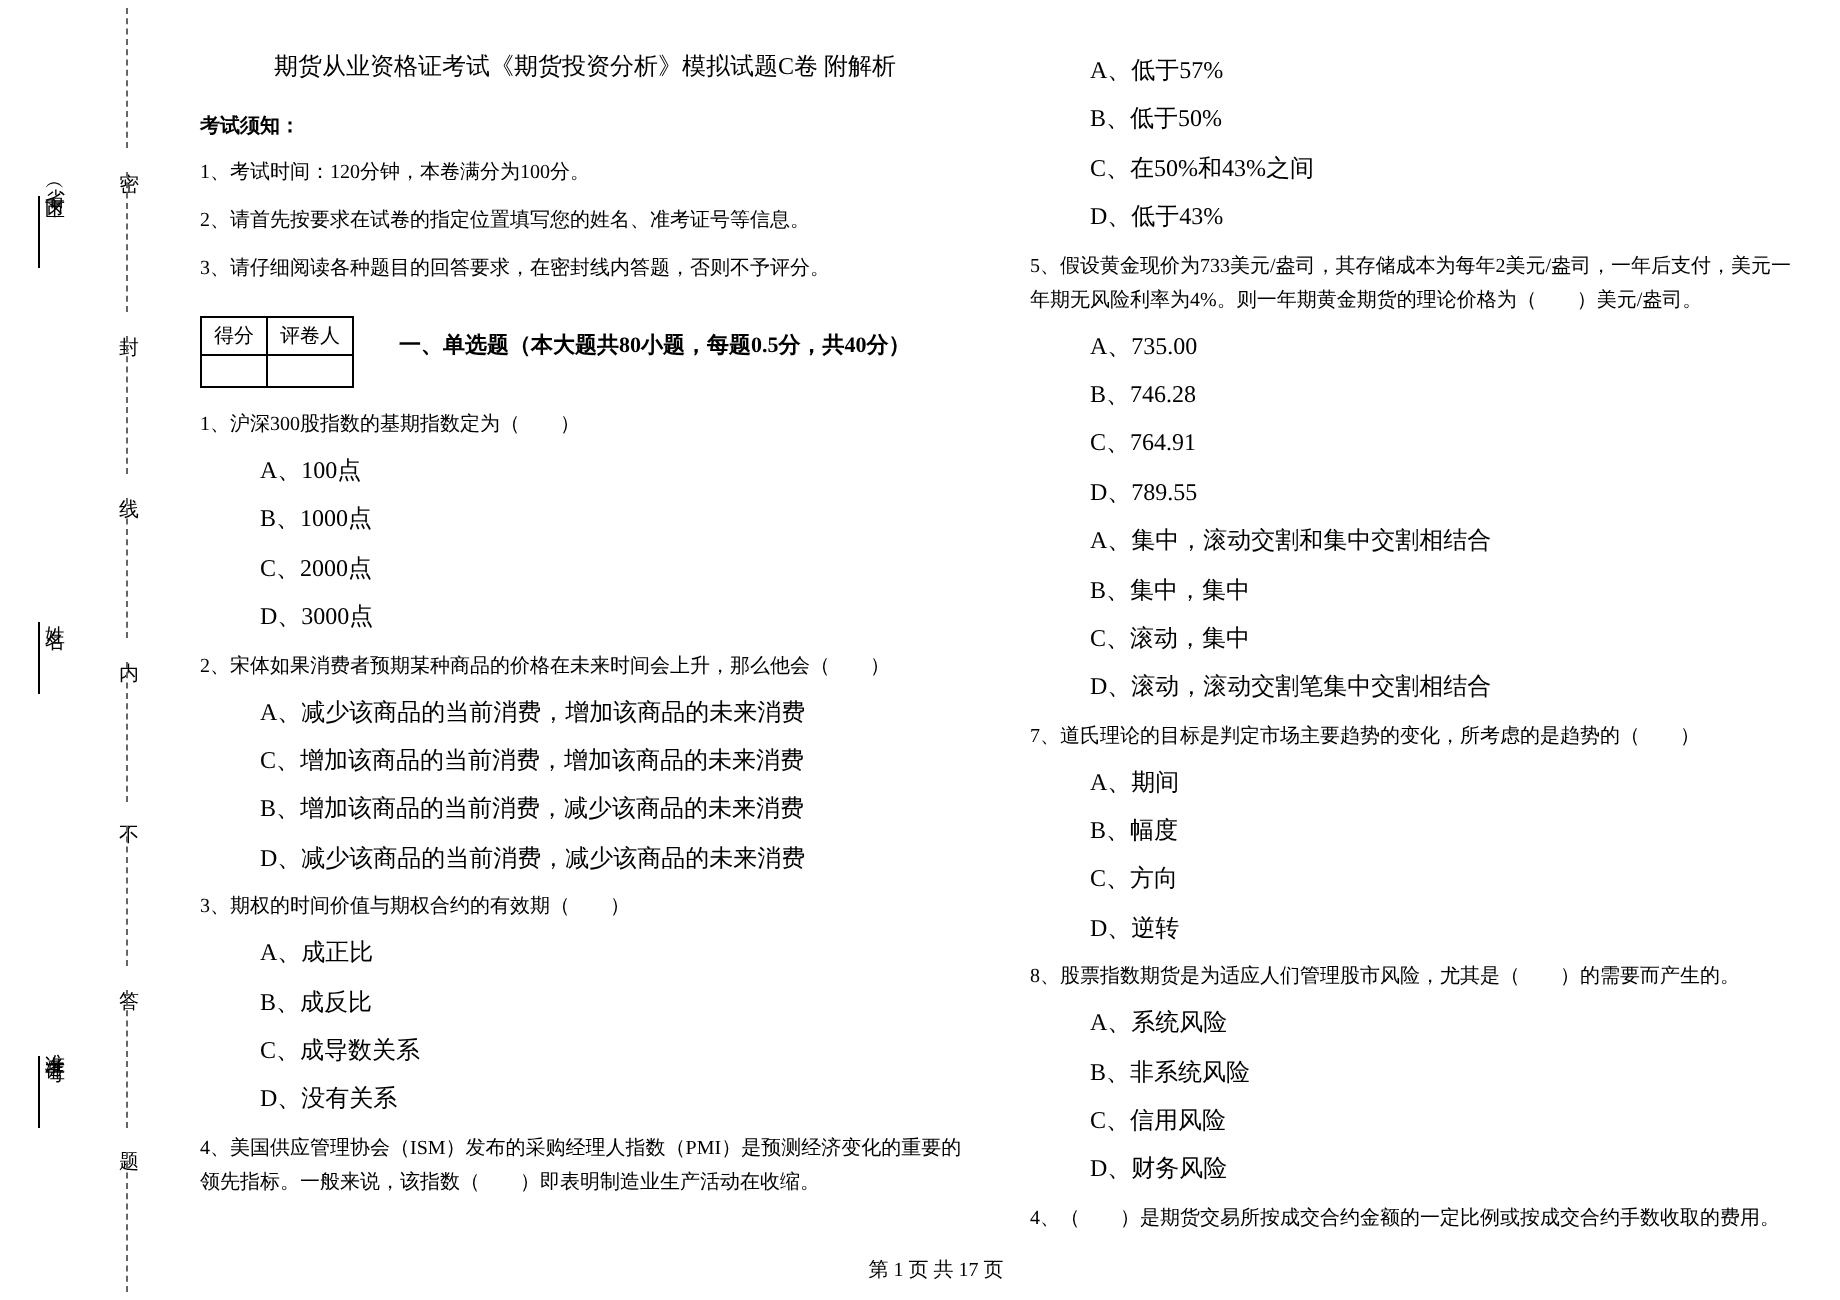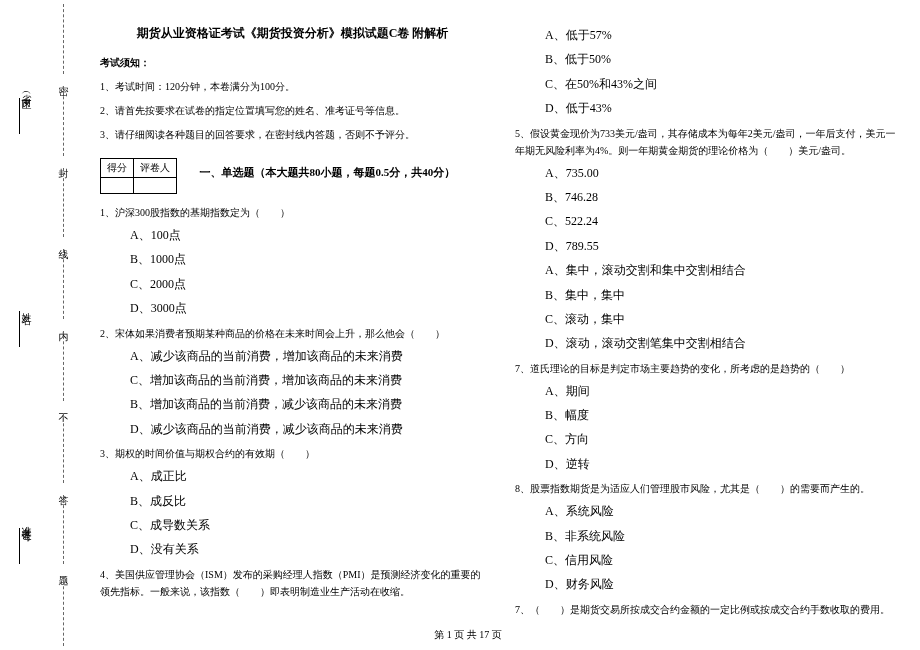--- a/index.html
+++ b/index.html
@@ -71,21 +71,21 @@
       left: 100px;
       top: 25px;
       right: 20px;
       bottom: 30px;
       column-count: 2;
       column-gap: 30px;
       column-fill: auto;
     }
     .title {
       text-align: center;
-      font-weight: bold;
+      font-weight: normal;
       font-size: 12px;
       margin-bottom: 14px;
     }
     .subhead {
       font-weight: bold;
       font-size: 10px;
       margin: 8px 0;
     }
     .line {
       margin: 6px 0;
@@ -211,39 +211,39 @@
 
     <div class="q">4、美国供应管理协会（ISM）发布的采购经理人指数（PMI）是预测经济变化的重要的领先指标。一般来说，该指数（　　）即表明制造业生产活动在收缩。</div>
     <div class="opt">A、低于57%</div>
     <div class="opt">B、低于50%</div>
     <div class="opt">C、在50%和43%之间</div>
     <div class="opt">D、低于43%</div>
 
     <div class="q">5、假设黄金现价为733美元/盎司，其存储成本为每年2美元/盎司，一年后支付，美元一年期无风险利率为4%。则一年期黄金期货的理论价格为（　　）美元/盎司。</div>
     <div class="opt">A、735.00</div>
     <div class="opt">B、746.28</div>
-    <div class="opt">C、522.24</div>
+    <div class="opt">C、764.91</div>
     <div class="opt">D、789.55</div>
 
     <div class="opt">A、集中，滚动交割和集中交割相结合</div>
     <div class="opt">B、集中，集中</div>
     <div class="opt">C、滚动，集中</div>
     <div class="opt">D、滚动，滚动交割笔集中交割相结合</div>
 
     <div class="q">7、道氏理论的目标是判定市场主要趋势的变化，所考虑的是趋势的（　　）</div>
     <div class="opt">A、期间</div>
     <div class="opt">B、幅度</div>
     <div class="opt">C、方向</div>
     <div class="opt">D、逆转</div>
 
     <div class="q">8、股票指数期货是为适应人们管理股市风险，尤其是（　　）的需要而产生的。</div>
     <div class="opt">A、系统风险</div>
     <div class="opt">B、非系统风险</div>
     <div class="opt">C、信用风险</div>
     <div class="opt">D、财务风险</div>
 
-    <div class="q">7、（　　）是期货交易所按成交合约金额的一定比例或按成交合约手数收取的费用。</div>
+    <div class="q">4、（　　）是期货交易所按成交合约金额的一定比例或按成交合约手数收取的费用。</div>
     <div class="opt">A、交割日期</div>
 
   </div>
 
   <div class="footer">第 1 页 共 17 页</div>
 </div>
 
 </body></html>

